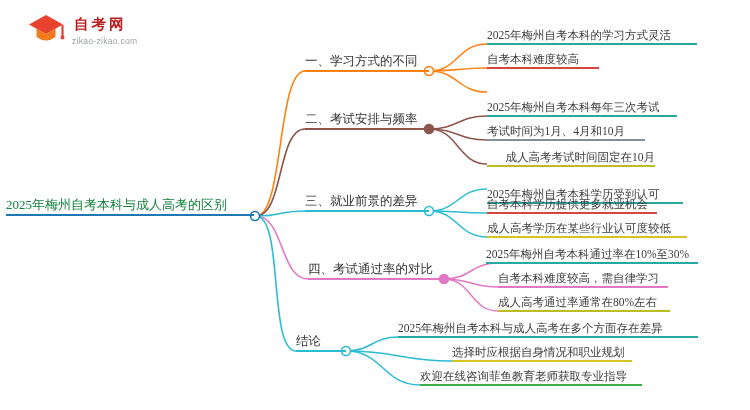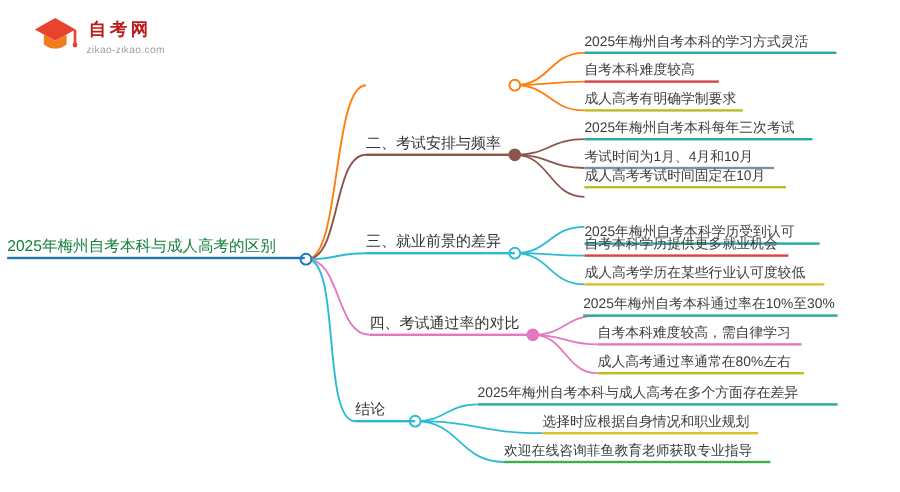--- a/index.html
+++ b/index.html
@@ -1,20 +1,20 @@
 <!DOCTYPE html>
 <html><head>
 <meta charset="utf-8">
 <style>
   html,body{margin:0;padding:0;background:#fff;}
   body{width:750px;height:410px;overflow:hidden;font-family:"Liberation Sans",sans-serif;}
   .stage{position:relative;width:750px;height:410px;background:#ffffff;}
   svg.links{position:absolute;left:0;top:0;pointer-events:none;}
   svg.links circle{pointer-events:auto;cursor:pointer;}
-  .node{position:absolute;white-space:nowrap;color:#3c3c3c;border-bottom:2px solid #3b82f6;}
+  .node{position:absolute;white-space:nowrap;color:#3c3c3c;border-bottom:2px solid #3b82f6;font-family:Liberation Serif, serif;}
   .leaf{font-size:11.5px;height:15px;line-height:15px;}
   .branch{font-size:12.5px;height:17px;line-height:17px;color:#333;}
   .root{font-size:13px;height:19px;line-height:19px;color:#15803d;}
   .logo{position:absolute;left:24px;top:10px;width:160px;height:50px;cursor:pointer;}
   .logo-icon{position:absolute;left:2px;top:2px;}
   .logo-title{position:absolute;left:50px;top:5px;font-size:14.5px;font-weight:bold;letter-spacing:3px;}
   .logo-domain{position:absolute;left:48px;top:26px;font-size:8.5px;color:#9aa0a6;letter-spacing:.3px;}
 </style>
 </head>
 <body>
@@ -63,28 +63,28 @@
       <path d="M10.5 16.5 L10.5 25 Q20 32 29.5 25 L29.5 16.5 L20 22 Z" fill="#f07c1f"></path>
       <path d="M36.5 13 L36.5 24" stroke="#e8432e" stroke-width="2.2" fill="none"></path>
       <circle cx="36.5" cy="25.5" r="2" fill="#e8432e"></circle>
     </svg>
     <div class="logo-title" style="color: #b91c1c;">自考网</div>
     <div class="logo-domain">zikao-zikao.com</div>
   </div>
 
   <div class="node root" style="left: 6px; top: 195px; width: 248px; border-bottom-color: rgb(31, 119, 180);">2025年梅州自考本科与成人高考的区别</div>
 
+  <div class="node branch" style="left: 305px; top: 53px; width: 124px; border-bottom-color: rgb(255, 127, 14);">一、学习方式的不同</div>
   <div class="node leaf" style="left: 487px; top: 28px; width: 210px; border-bottom-color: rgb(42, 168, 160);">2025年梅州自考本科的学习方式灵活</div>
   <div class="node leaf" style="left: 487px; top: 52px; width: 112px; border-bottom-color: rgb(214, 69, 65);">自考本科难度较高</div>
-  <div class="node leaf" style="left: 487px; top: 76px; width: 132px; border-bottom-color: rgb(188, 189, 34);">成人高考有明确学制要求</div>
 
   <div class="node branch" style="left: 305px; top: 111px; width: 124px; border-bottom-color: rgb(140, 86, 75);">二、考试安排与频率</div>
   <div class="node leaf" style="left: 487px; top: 100px; width: 190px; border-bottom-color: rgb(42, 168, 160);">2025年梅州自考本科每年三次考试</div>
   <div class="node leaf" style="left: 487px; top: 124px; width: 158px; border-bottom-color: rgb(127, 143, 160);">考试时间为1月、4月和10月</div>
-  <div class="node leaf" style="left: 487px; top: 140px; width: 168px; border-bottom-color: rgb(188, 189, 34);">成人高考考试时间固定在10月</div>
+  <div class="node leaf" style="left: 487px; top: 150px; width: 168px; border-bottom-color: rgb(188, 189, 34); text-align: right;">成人高考考试时间固定在10月</div>
 
   <div class="node branch" style="left: 305px; top: 193px; width: 124px; border-bottom-color: rgb(43, 188, 212);">三、就业前景的差异</div>
   <div class="node leaf" style="left: 487px; top: 159px; width: 196px; border-bottom-color: rgb(42, 168, 160); margin-top: 28px;">2025年梅州自考本科学历受到认可</div>
   <div class="node leaf" style="left: 487px; top: 197px; width: 170px; border-bottom-color: rgb(214, 69, 65);">自考本科学历提供更多就业机会</div>
   <div class="node leaf" style="left: 487px; top: 221px; width: 200px; border-bottom-color: rgb(212, 196, 38);">成人高考学历在某些行业认可度较低</div>
 
   <div class="node branch" style="left: 308px; top: 261px; width: 136px; border-bottom-color: rgb(227, 119, 194);">四、考试通过率的对比</div>
   <div class="node leaf" style="left: 486px; top: 247px; width: 212px; border-bottom-color: rgb(42, 168, 160);">2025年梅州自考本科通过率在10%至30%</div>
   <div class="node leaf" style="left: 498px; top: 271px; width: 170px; border-bottom-color: rgb(227, 119, 194);">自考本科难度较高，需自律学习</div>
   <div class="node leaf" style="left: 498px; top: 295px; width: 172px; border-bottom-color: rgb(188, 189, 34);">成人高考通过率通常在80%左右</div>

